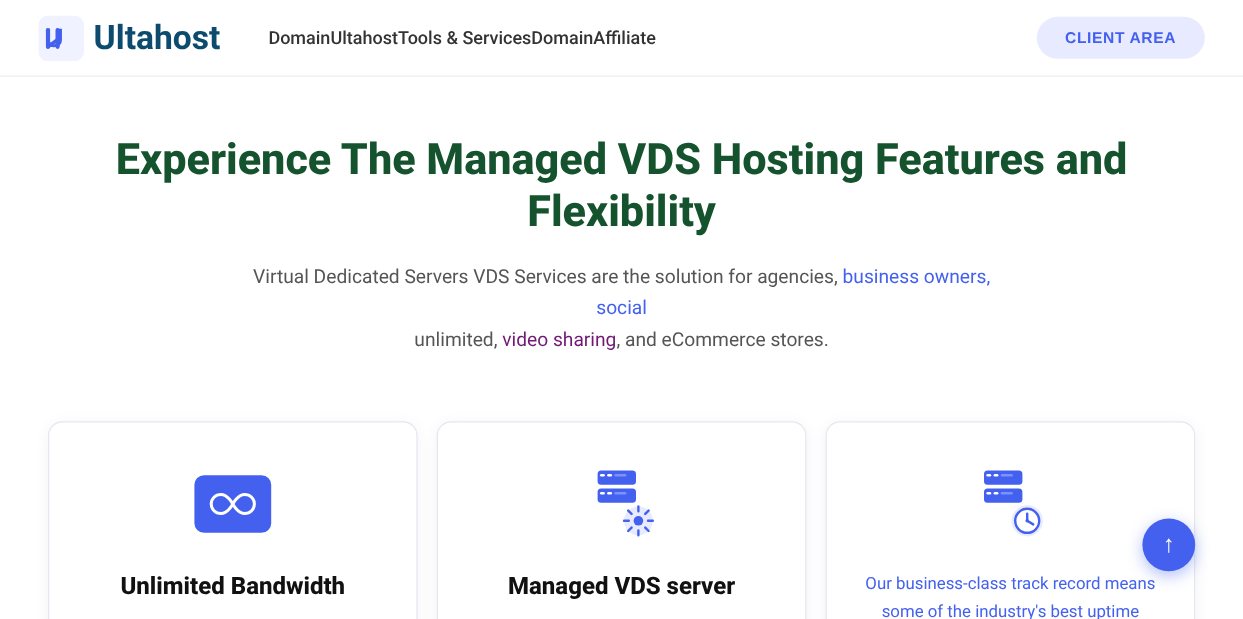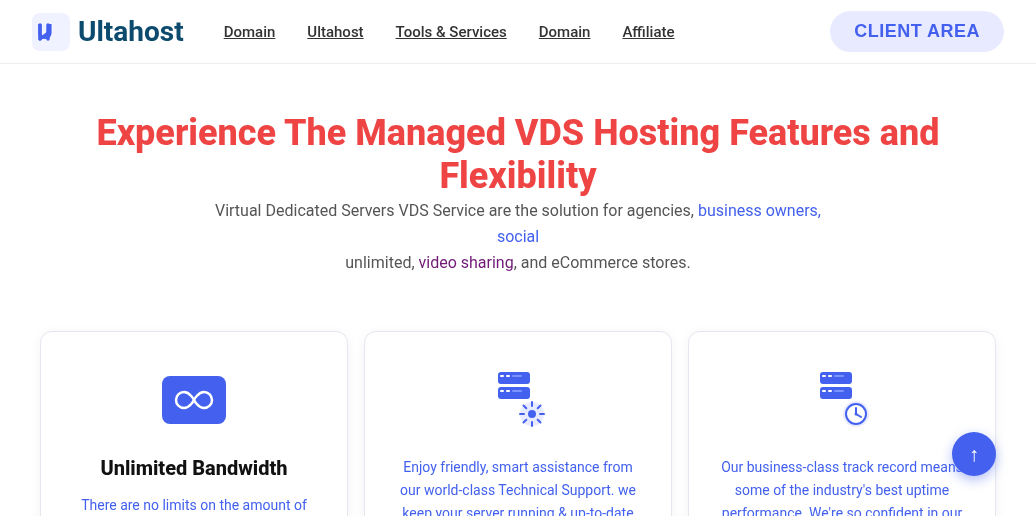--- a/index.html
+++ b/index.html
@@ -34,53 +34,52 @@
       height: 38px;
     }
     .logo-text {
       font-size: 28px;
       font-weight: 700;
       color: #0c4a6e;
     }
     .nav-links {
       display: flex;
       align-items: center;
-      gap: 32px;
       flex: 1;
-      text-decoration: underline;
     }
     .nav-links a {
       text-decoration: none;
       color: #333;
       font-size: 15px;
       font-weight: 500;
     }
     .client-area-btn {
       background: #e8eaff;
       color: #4361ee;
       border: none;
       border-radius: 24px;
       padding: 10px 24px;
-      font-size: 18px;
+      font-size: 13px;
       font-weight: 700;
       letter-spacing: 0.5px;
       cursor: pointer;
       white-space: nowrap;
     }
 
     
     .hero {
       text-align: center;
       padding: 48px 80px 32px;
     }
     .hero h1 {
       font-size: 36px;
       font-weight: 800;
-      color: #ef4444;
+      color: #14532d;
       line-height: 1.2;
+      margin-bottom: 20px;
     }
     .hero p {
       font-size: 16px;
       color: #555;
       line-height: 1.6;
       max-width: 620px;
       margin: 0 auto;
     }
 
     
@@ -173,21 +172,21 @@
     <a href="#">Tools &amp; Services</a>
     <a href="#">Domain</a>
     <a href="#">Affiliate</a>
   </div>
   <button class="client-area-btn">CLIENT AREA</button>
 </nav>
 
 <section class="hero">
   <h1>Experience The Managed VDS Hosting Features and Flexibility</h1>
   <p>
-    <span>Virtual Dedicated Servers VDS Service are the solution for agencies,</span>
+    <span>Virtual Dedicated Servers VDS Services are the solution for agencies,</span>
     <span style="color:#4361ee;"> business owners, social</span><br>
     <span>unlimited, </span><span style="color:#701a75;">video sharing</span><span>, and eCommerce stores.</span>
   </p>
 </section>
 
 <div class="cards-section">
 
   <div class="card">
     <div class="card-icon-wrap">
       <div class="icon-infinity">
@@ -212,20 +211,21 @@
         <rect x="16" y="19" width="32" height="12" rx="3" fill="#4361ee"></rect>
         <rect x="18" y="22" width="4" height="2" rx="1" fill="white"></rect>
         <rect x="24" y="22" width="4" height="2" rx="1" fill="white"></rect>
         <rect x="30" y="22" width="10" height="2" rx="1" fill="#7b93ff"></rect>
 
         <circle cx="50" cy="46" r="12" fill="#e8eaff"></circle>
         <circle cx="50" cy="46" r="4" fill="#4361ee"></circle>
         <path d="M50 34 L50 38 M50 54 L50 58 M38 46 L42 46 M58 46 L62 46 M41.5 37.5 L44.3 40.3 M55.7 51.7 L58.5 54.5 M41.5 54.5 L44.3 51.7 M55.7 40.3 L58.5 37.5" stroke="#4361ee" stroke-width="2" stroke-linecap="round"></path>
       </svg>
     </div>
+    <h3>Managed VDS server</h3>
     <p>Enjoy friendly, smart assistance from our world-class Technical Support. we keep your server running &amp; up-to-date with security patches, OS updates, and more.</p>
   </div>
 
   <div class="card">
     <div class="card-icon-wrap">
       <svg width="72" height="64" viewBox="0 0 72 64" fill="none" xmlns="http://www.w3.org/2000/svg">
 
         <rect x="14" y="4" width="32" height="12" rx="3" fill="#4361ee"></rect>
         <rect x="16" y="7" width="4" height="2" rx="1" fill="white"></rect>
         <rect x="22" y="7" width="4" height="2" rx="1" fill="white"></rect>

